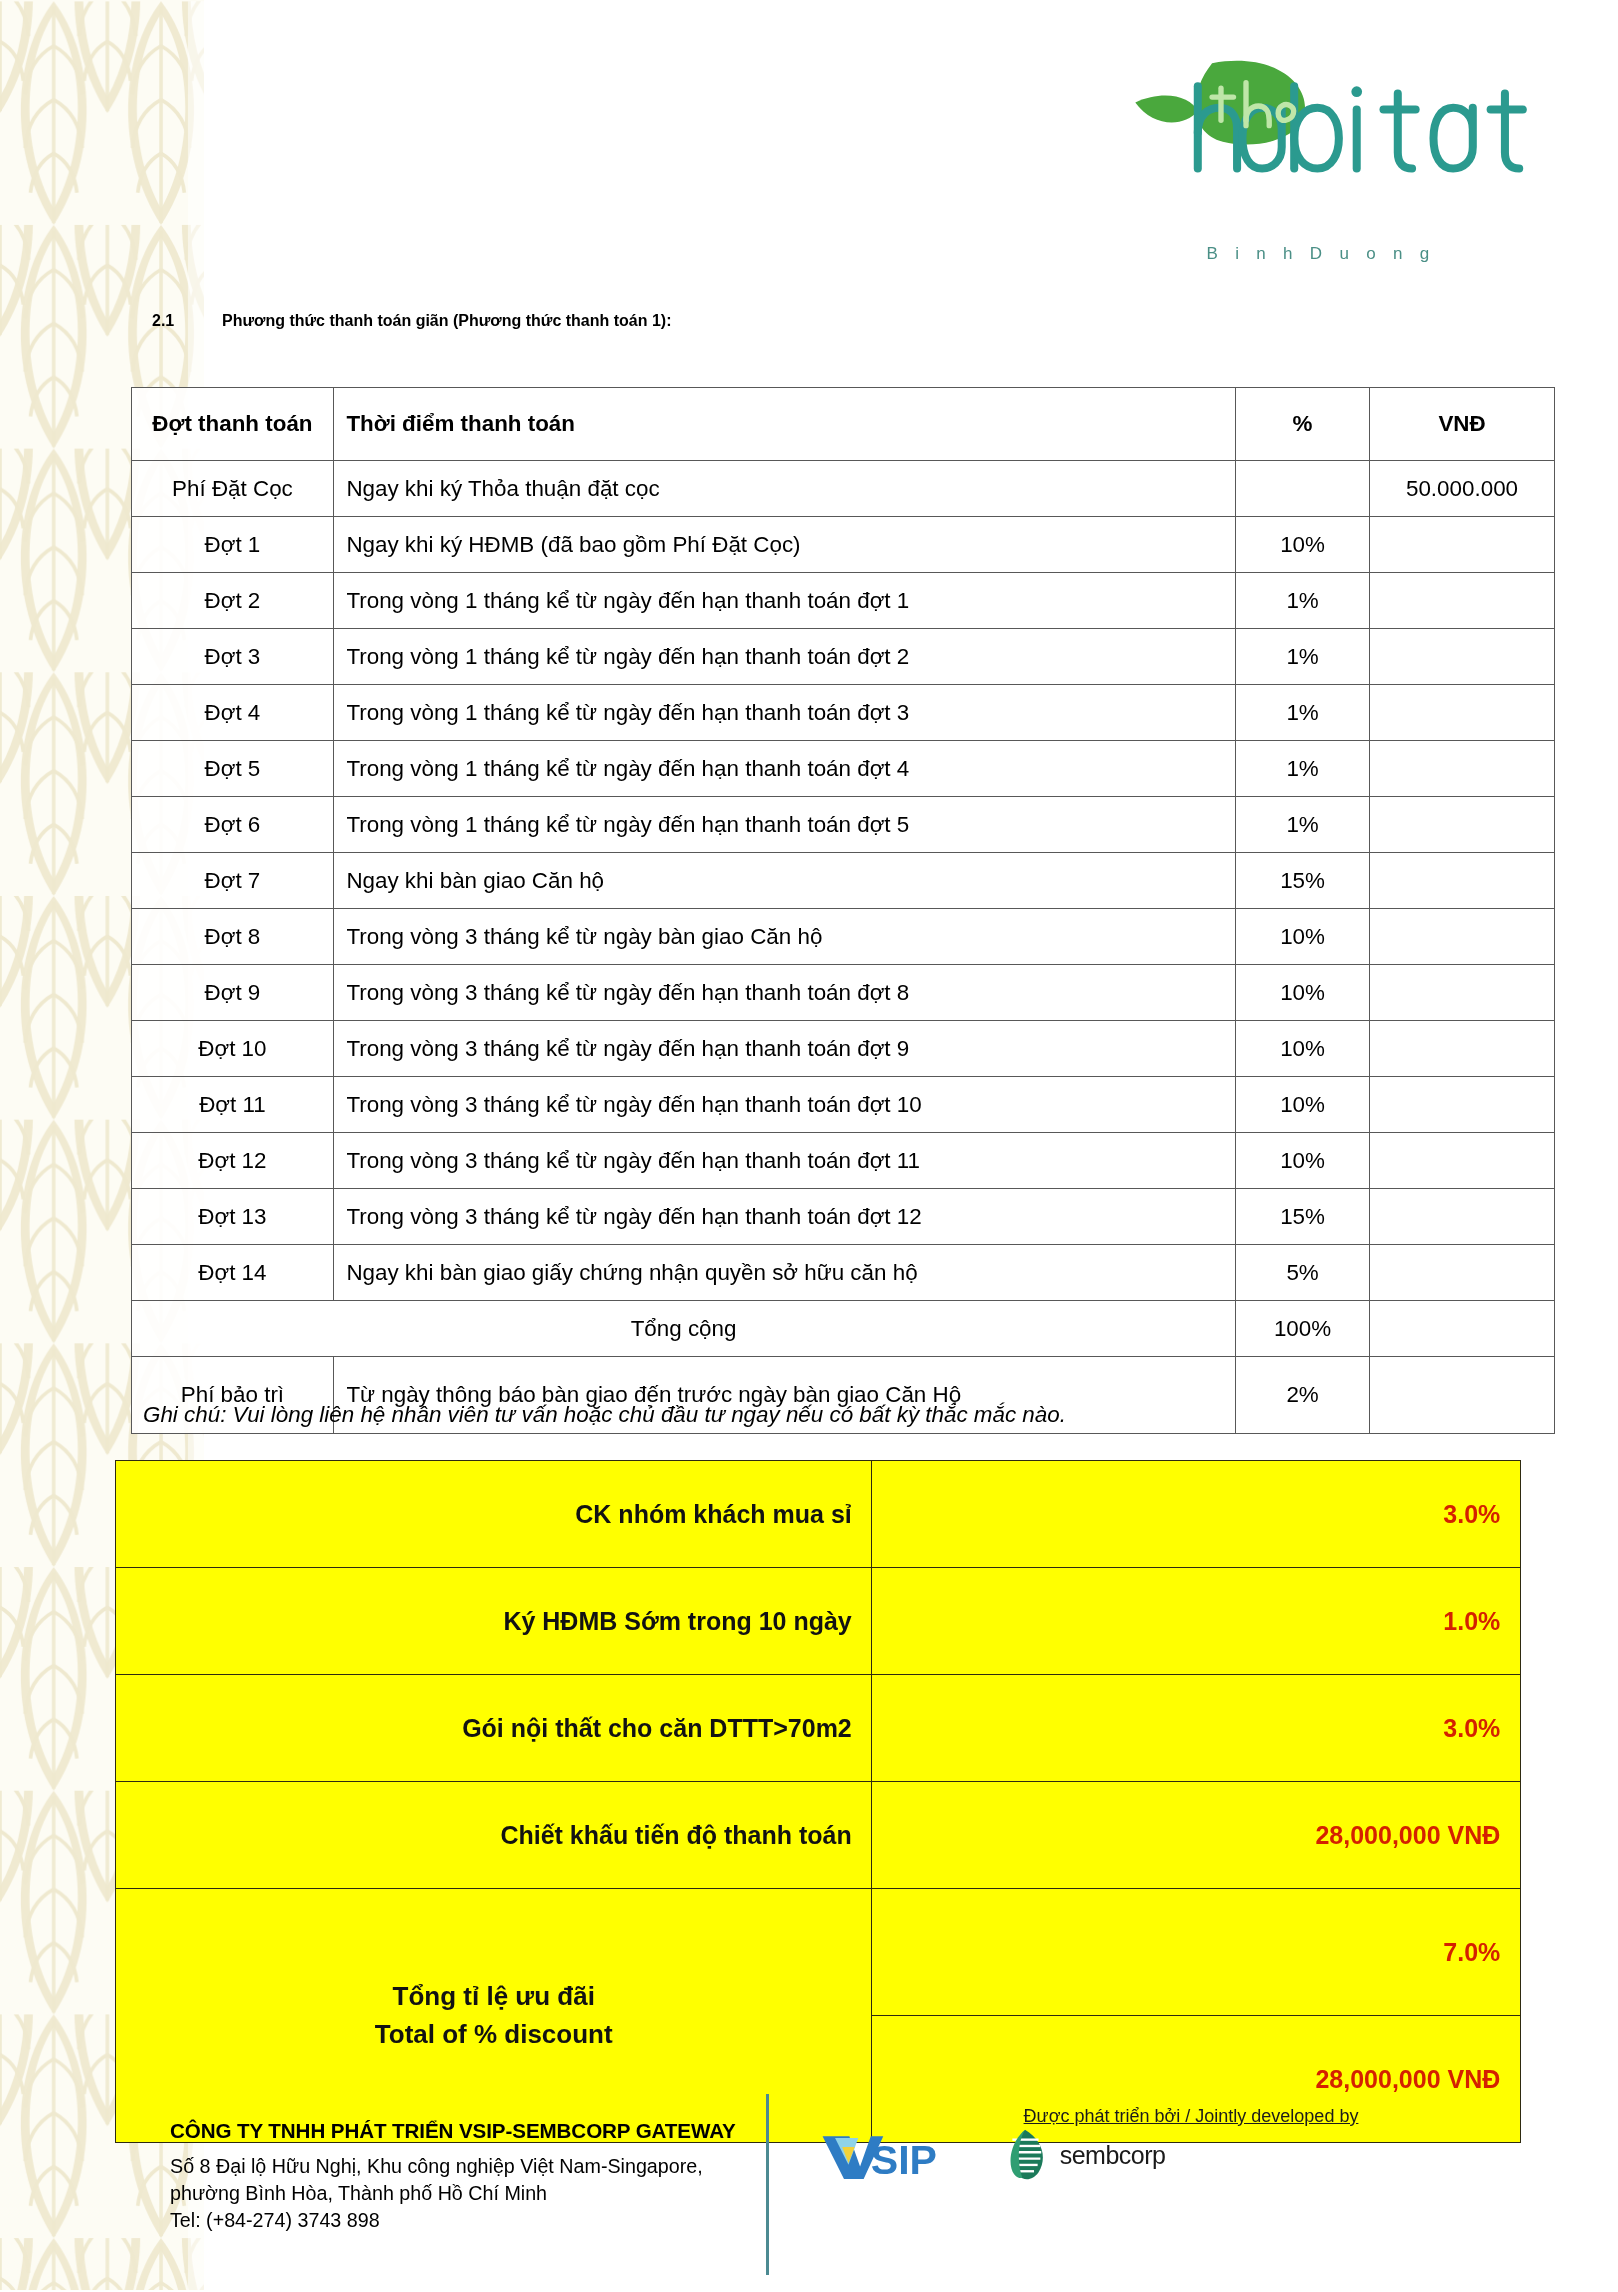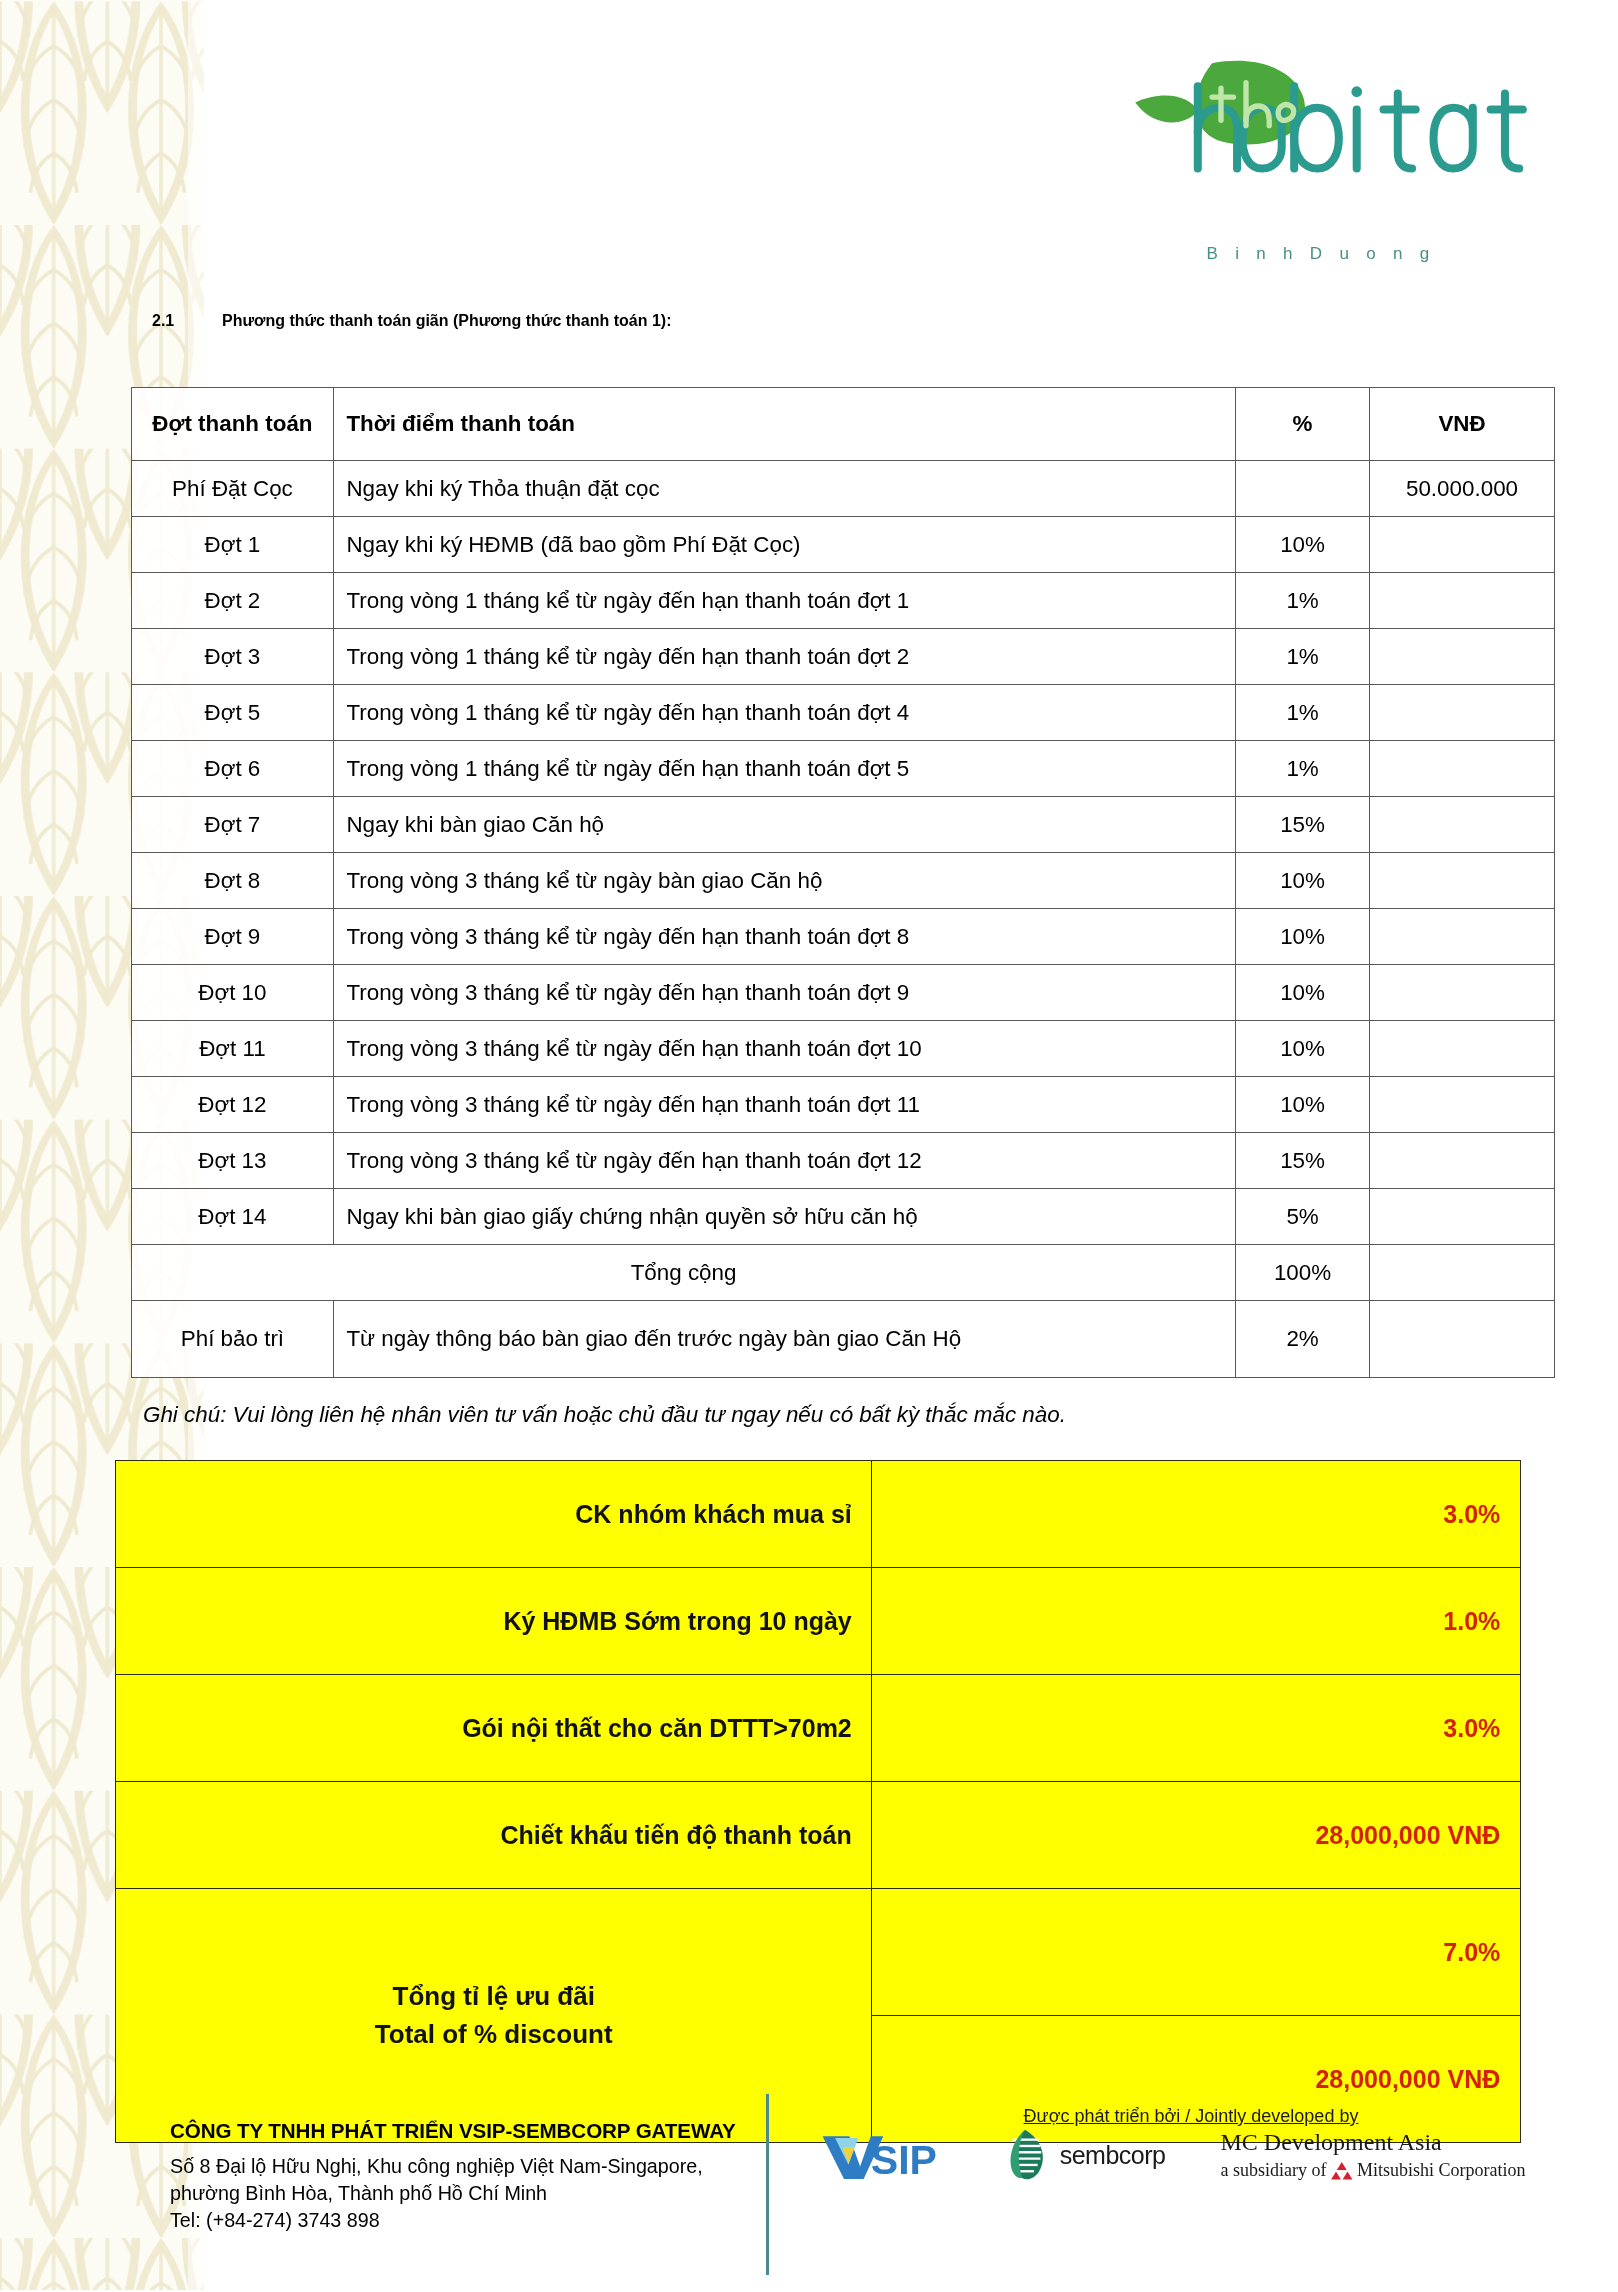--- a/index.html
+++ b/index.html
@@ -291,20 +291,26 @@
         <td class="c-pct">1%</td>
         <td class="c-vnd"></td>
       </tr>
       <tr>
         <td class="c-dot">Đợt 3</td>
         <td class="c-when">Trong vòng 1 tháng kể từ ngày đến hạn thanh toán đợt 2</td>
         <td class="c-pct">1%</td>
         <td class="c-vnd"></td>
       </tr>
       <tr>
+        <td class="c-dot">Đợt 4</td>
+        <td class="c-when">Trong vòng 1 tháng kể từ ngày đến hạn thanh toán đợt 3</td>
+        <td class="c-pct">1%</td>
+        <td class="c-vnd"></td>
+      </tr>
+      <tr>
         <td class="c-dot">Đợt 5</td>
         <td class="c-when">Trong vòng 1 tháng kể từ ngày đến hạn thanh toán đợt 4</td>
         <td class="c-pct">1%</td>
         <td class="c-vnd"></td>
       </tr>
       <tr>
         <td class="c-dot">Đợt 6</td>
         <td class="c-when">Trong vòng 1 tháng kể từ ngày đến hạn thanh toán đợt 5</td>
         <td class="c-pct">1%</td>
         <td class="c-vnd"></td>
@@ -435,30 +441,18 @@
               <path d="M12 28 L49 28"></path>
             <path d="M12 35 L48 35"></path>
               <path d="M14 42 L45 42"></path>
               <path d="M18 49 L41 49"></path>
           </g>
           <path d="M31 3 C 23 16, 22 40, 28 56 C 24 58, 18 54, 16 46 C 12 30, 20 12, 31 3 Z" fill="#2f9e72"></path>
         </svg>
         <span class="semb-word">sembcorp</span>
       </div>
 
-      <div class="mc-block">
-        <div class="mc-title">MC Development Asia</div>
-        <div class="mc-sub">
-          <span>a subsidiary of</span>
-          <svg width="21.5" height="19.7" viewBox="0 0 24 22" xmlns="http://www.w3.org/2000/svg" aria-hidden="true">
-            <path d="M12 1 L17.5 10 L6.5 10 Z" fill="#d7202e"></path>
-            <path d="M5.6 11.6 L11.1 20.6 L0.1 20.6 Z" fill="#d7202e"></path>
-            <path d="M18.4 11.6 L23.9 20.6 L12.9 20.6 Z" fill="#d7202e"></path>
-          </svg>
-          <span>Mitsubishi Corporation</span>
-        </div>
-      </div>
 
     </div>
   </div>
 
 </div>
 
 
 </body></html>

